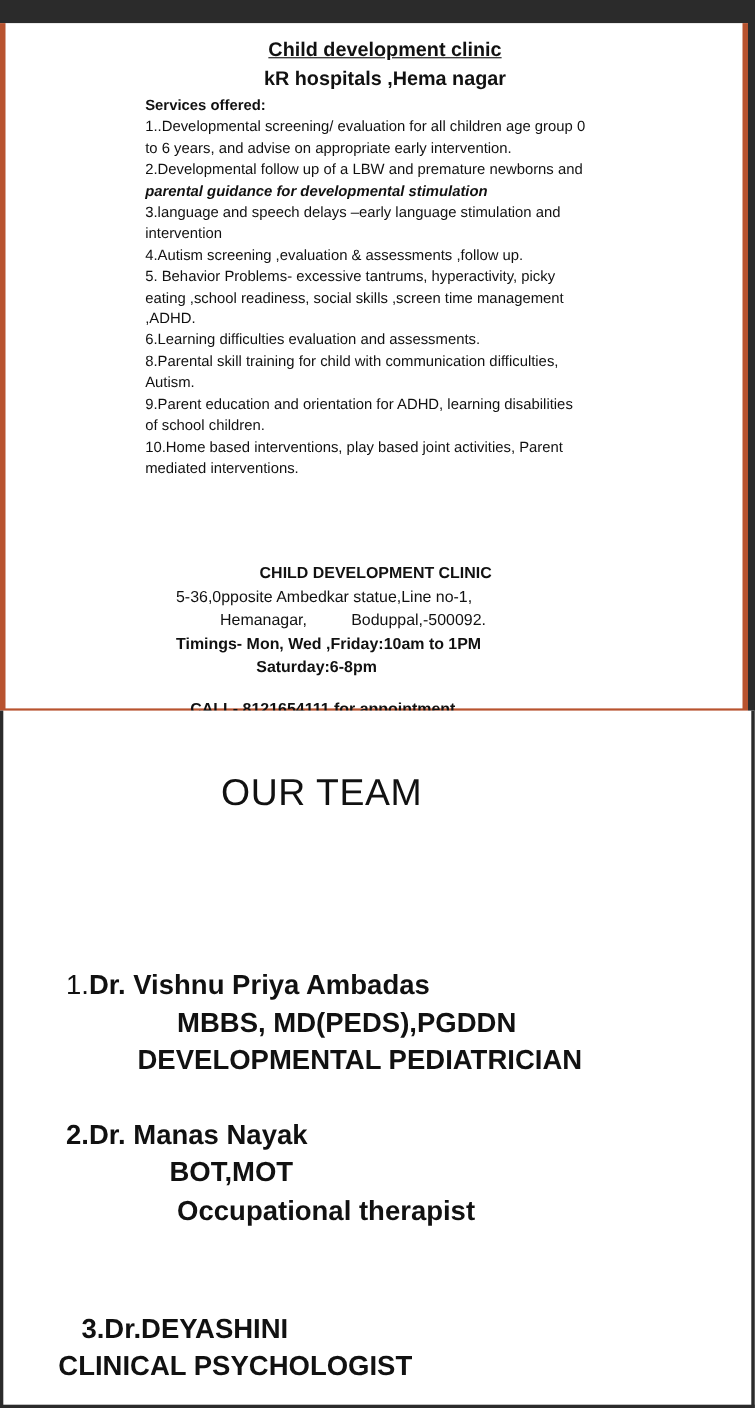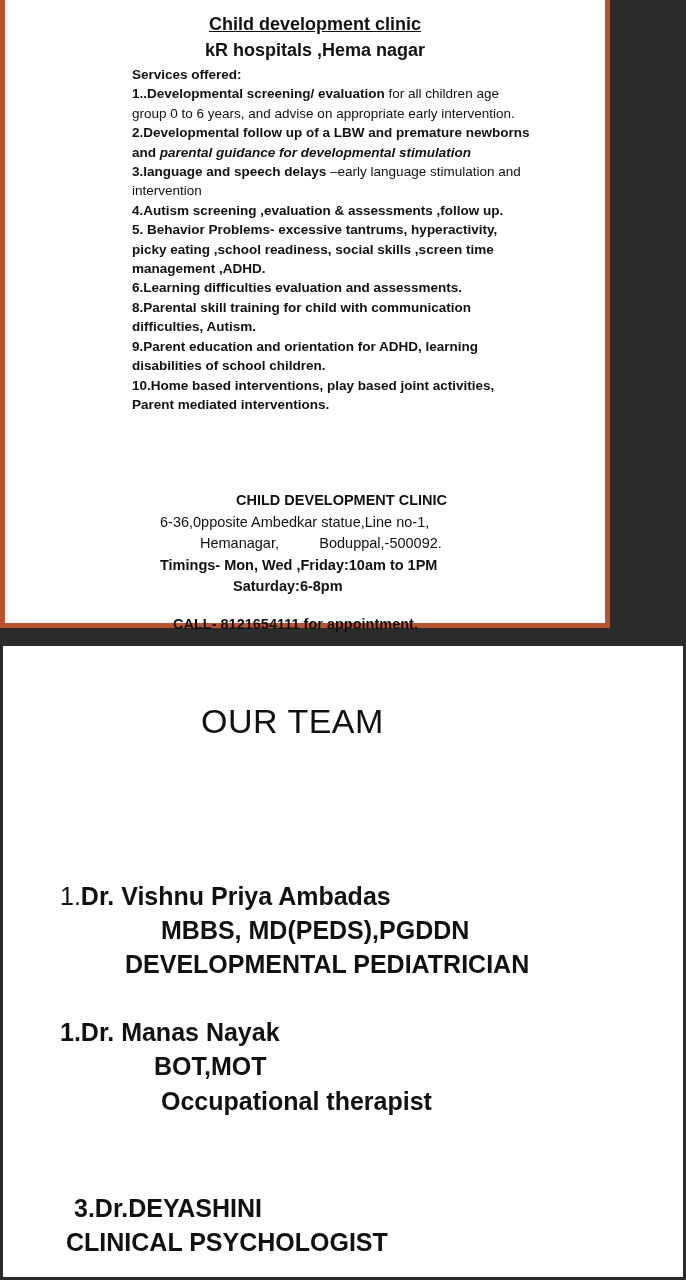--- a/index.html
+++ b/index.html
@@ -2,37 +2,37 @@
 <html><head>
 <meta charset="utf-8">
 <style>
   html, body { margin: 0; padding: 0; }
   body {
     width: 686px; height: 1280px; background: #2b2b2b;
     font-family: "Liberation Sans", "DejaVu Sans", sans-serif;
     color: #111; overflow: hidden; position: relative;
   }
   .slide1 {
-    position: absolute; left: 0; top: 0; width: 610px; height: 628px;
+    position: absolute; left: 0; top: 21px; width: 680px; height: 628px;
     box-sizing: border-box; border-left: 5px solid #b8532f; border-right: 5px solid #b8532f;
     border-bottom: 5px solid #b8532f; background: #ffffff;
   }
   .slide2 {
     position: absolute; left: 0; top: 646px; width: 686px; height: 634px;
     box-sizing: border-box; border-left: 3px solid #2b2b2b; border-right: 3px solid #2b2b2b;
     border-bottom: 3px solid #2b2b2b; background: #ffffff;
   }
   .t1 { position: absolute; left: 0; width: 100%; text-align: center; top: 14px;
         font-size: 18px; font-weight: bold; text-decoration: underline; margin-left: 10px; }
   .t2 { position: absolute; left: 0; width: 100%; text-align: center; top: 40px;
         font-size: 18px; font-weight: bold; margin-left: 10px; }
   .services { position: absolute; left: 127px; top: 65px; width: 400px;
         font-size: 13.5px; line-height: 19.4px; }
   .services .hdr { font-weight: bold; }
-  .services .b { font-weight: bold; }
+  .services .b { font-weight: normal; }
   .services .bi { font-weight: bold; font-style: italic; }
   .services .n { font-weight: normal; }
   .addr { position: absolute; left: 120px; top: 490px; width: 450px; font-size: 14.5px; line-height: 21.5px; }
   .addr div { white-space: pre; }
   .addr .cname { font-weight: bold; padding-left: 111px; }
   .addr .l1 { padding-left: 35px; }
   .addr .l2 { padding-left: 75px; }
   .addr .tim { font-weight: bold; padding-left: 35px; }
   .addr .sat { font-weight: bold; padding-left: 108px; }
   .addr .call { font-weight: bold; padding-left: 48px; margin-top: 16px; }
@@ -40,21 +40,21 @@
   .team-title { position: absolute; left: 198px; top: 56px; font-size: 34px; font-weight: normal; letter-spacing: 0.5px; }
   .member { position: absolute; font-size: 25px; font-weight: bold; white-space: pre; }
   .m1n { left: 57px; top: 236px; }
   .m1n .num { font-weight: normal; }
   .m1q { left: 158px; top: 270px; }
   .m1r { left: 122px; top: 304px; }
   .m2n { left: 57px; top: 372px; }
   .m2q { left: 151px; top: 406px; }
   .m2r { left: 158px; top: 441px; }
   .m3n { left: 71px; top: 548px; }
-  .m3r { left: 63px; top: 582px; }
+  .m3r { left: 50px; top: 582px; }
 </style>
 </head>
 <body>
 
 <div class="slide1">
   <div class="t1">Child development clinic</div>
   <div class="t2">kR hospitals ,Hema nagar</div>
 
   <div class="services">
     <div class="hdr">Services offered:</div>
@@ -64,34 +64,34 @@
     <div><span class="b">4.Autism screening ,evaluation &amp;  assessments  ,follow up.</span></div>
     <div><span class="b">5. Behavior Problems- excessive tantrums, hyperactivity, picky eating ,school readiness, social skills ,screen time management ,ADHD.</span></div>
     <div><span class="b">6.Learning difficulties evaluation and assessments.</span></div>
     <div><span class="b">8.Parental  skill training for child with communication difficulties, Autism.</span></div>
     <div><span class="b"> 9.Parent education and orientation for ADHD, learning disabilities of school children.</span></div>
     <div><span class="b">10.Home based interventions, play based joint activities, Parent mediated interventions.</span></div>
   </div>
 
   <div class="addr">
     <div class="cname">CHILD DEVELOPMENT CLINIC</div>
-    <div class="l1">6-36,0pposite Ambedkar statue,Line no-1,</div>
+    <div class="l1">5-36,0pposite Ambedkar statue,Line no-1,</div>
     <div class="l2">Hemanagar,          Boduppal,-500092.</div>
     <div class="tim">Timings- Mon, Wed ,Friday:10am to 1PM</div>
     <div class="sat">Saturday:6-8pm</div>
     <div class="call">CALL- 8121654111 for appointment.</div>
   </div>
 </div>
 
 <div class="slide2">
   <div class="team-title">OUR TEAM</div>
 
   <div class="member m1n"><span class="num">1.</span><span>Dr. Vishnu Priya Ambadas</span></div>
   <div class="member m1q">MBBS, MD(PEDS),PGDDN</div>
   <div class="member m1r">DEVELOPMENTAL PEDIATRICIAN</div>
 
-  <div class="member m2n">1.Dr. Manas Nayak</div>
+  <div class="member m2n">2.Dr. Manas Nayak</div>
   <div class="member m2r">Occupational therapist</div>
   <div class="member m2q">BOT,MOT</div>
 
   <div class="member m3n">3.Dr.DEYASHINI</div>
   <div class="member m3r">CLINICAL PSYCHOLOGIST</div>
 </div>
 
 </body></html>

